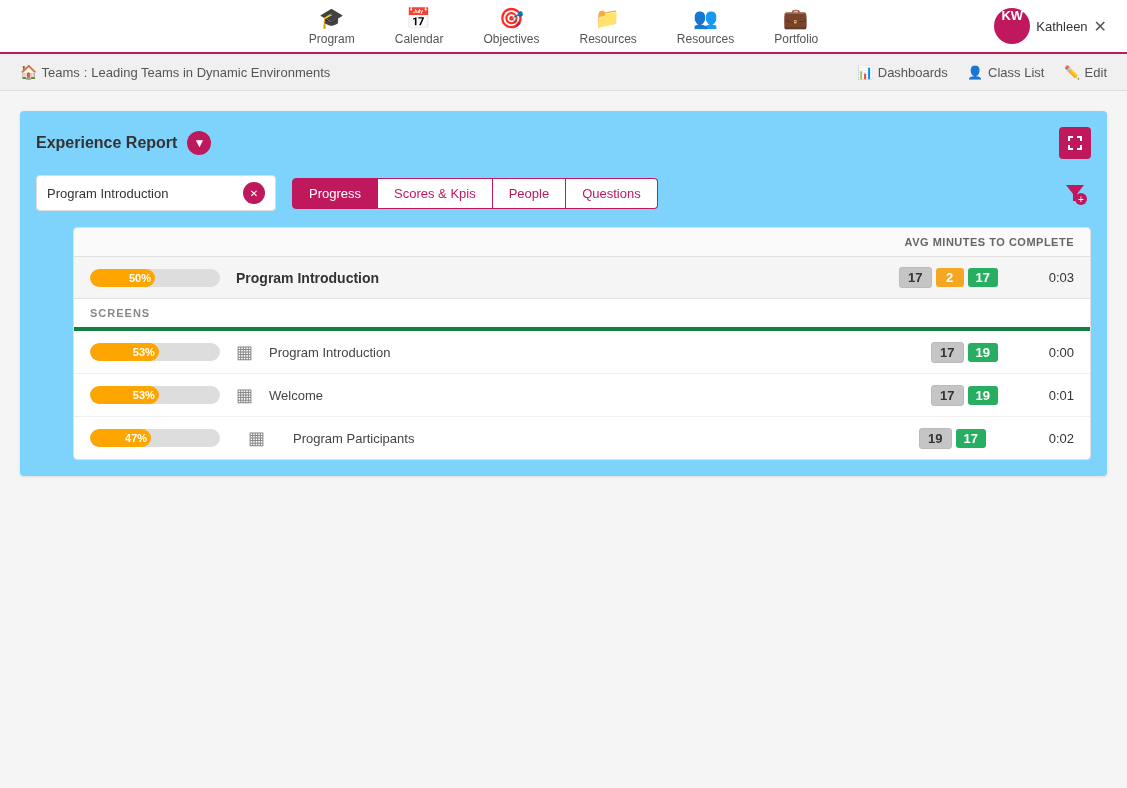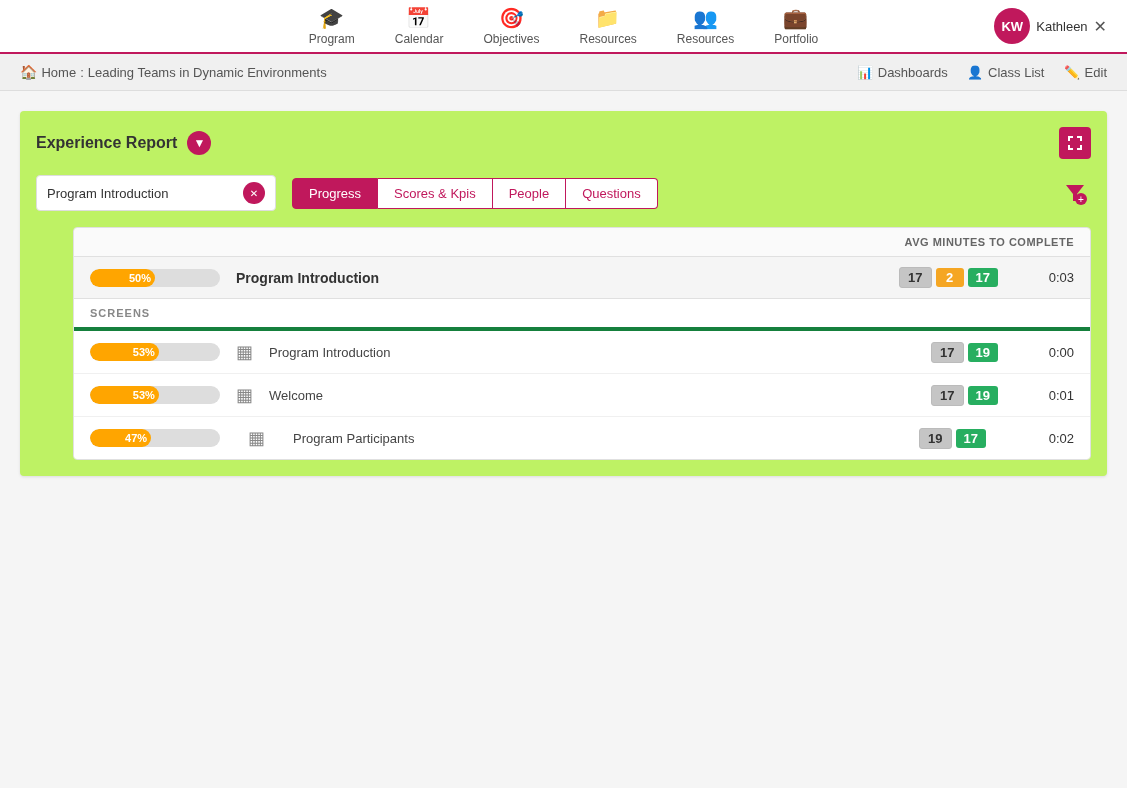--- a/index.html
+++ b/index.html
@@ -41,21 +41,20 @@
       gap: 6px;
       cursor: pointer;
     }
     .nav-avatar {
       width: 36px;
       height: 36px;
       border-radius: 50%;
       background: #c0185c;
       color: white;
       display: flex;
-      align-items: center;
       justify-content: center;
       font-size: 13px;
       font-weight: bold;
     }
     .nav-username { font-size: 13px; color: #333; }
     .nav-close-icon { color: #555; font-size: 16px; }
 
     
     .breadcrumb-bar {
       background: #f0f0f0;
@@ -88,21 +87,21 @@
       cursor: pointer;
     }
 
     
     .main-content {
       padding: 20px;
     }
 
     
     .report-card {
-      background: #bef264;
+      background: #7dd3fc;
       border-radius: 4px;
       box-shadow: 0 1px 3px rgba(0,0,0,0.1);
       padding: 16px;
     }
 
     
     .report-header {
       display: flex;
       align-items: center;
       justify-content: space-between;
@@ -366,21 +365,21 @@
       <span>KW</span>
     </div>
     <span class="nav-username">Kathleen</span>
     <span class="nav-close-icon">✕</span>
   </div>
 </div>
 
 <div class="breadcrumb-bar">
   <div class="breadcrumb">
     <span class="home-icon">🏠</span>
-    <a>Home</a>
+    <a>Teams</a>
     <span>:</span>
     <span>Leading Teams in Dynamic Environments</span>
   </div>
   <div class="breadcrumb-actions">
     <div class="breadcrumb-action">
       <span>📊</span>
       <span>Dashboards</span>
     </div>
     <div class="breadcrumb-action">
       <span>👤</span>

